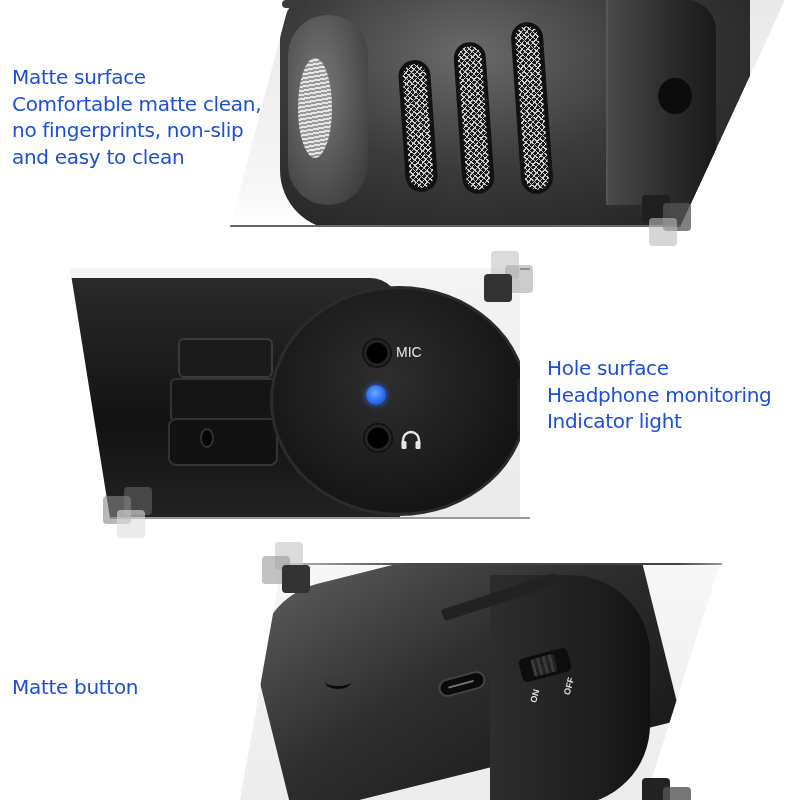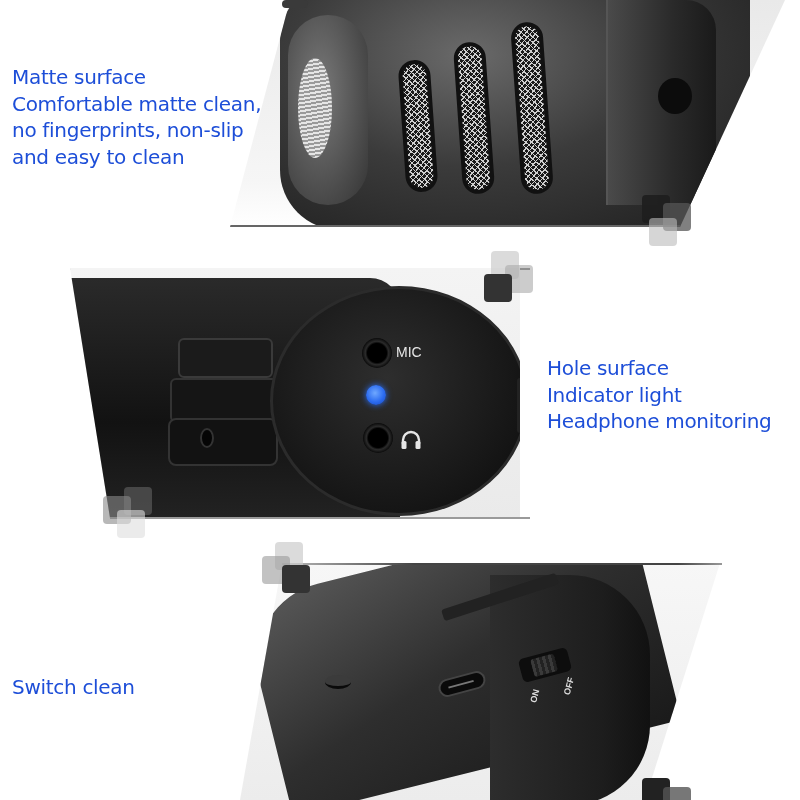--- a/index.html
+++ b/index.html
@@ -133,26 +133,26 @@
 
 <div class="sq" style="left:491px; top:251px; width:28px; height:28px; background:#ccc; opacity:.7;"></div>
 <div class="sq" style="left:505px; top:265px; width:28px; height:28px; background:#aaa; opacity:.6;"></div>
 <div class="sq" style="left:484px; top:274px; width:28px; height:28px; background:#333;"></div>
 <div class="sq" style="left:124px; top:487px; width:28px; height:28px; background:#555; opacity:.75;"></div>
 <div class="sq" style="left:103px; top:496px; width:28px; height:28px; background:#888; opacity:.6;"></div>
 <div class="sq" style="left:117px; top:510px; width:28px; height:28px; background:#ddd; opacity:.6;"></div>
 
 <div class="caption" style="left:547px; top:316px;">
   <div>Hole surface</div>
+  <div>Headphone monitoring</div>
   <div>Indicator light</div>
-  <div>Headphone monitoring</div>
 </div>
 
 <div class="caption" style="left:12px; top:635px;">
-  <div>Switch clean</div>
+  <div>Matte button</div>
 </div>
 
 <div id="p3" class="panel">
   <div class="bg"></div>
   <div class="shell"></div>
   <div class="end"></div>
   <div class="rail"></div>
   <div class="dot1"></div>
   <div class="usbc"></div>
   <div class="switch">

